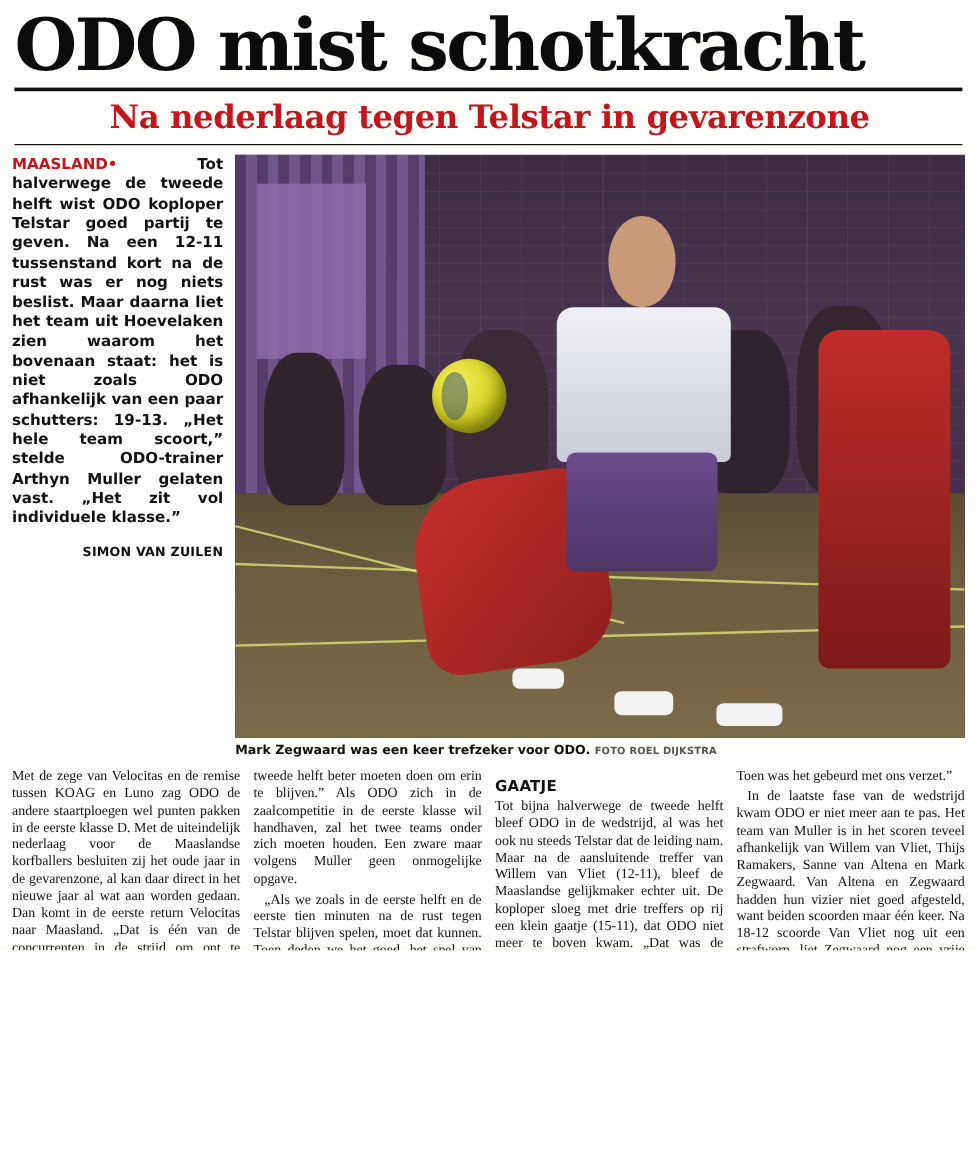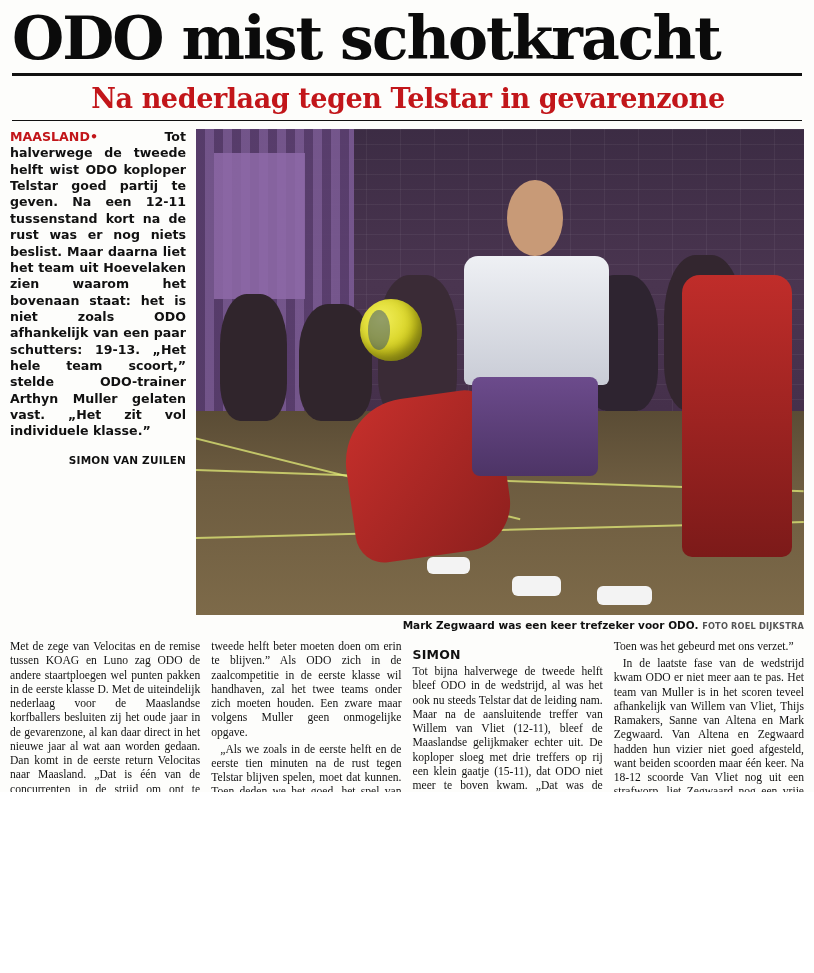--- a/index.html
+++ b/index.html
@@ -56,21 +56,20 @@
     display: flex;
     gap: 10px;
     align-items: flex-start;
   }
   .col-left {
     width: 176px;
     flex: 0 0 176px;
   }
   .col-photo {
     flex: 1 1 auto;
-    text-align: right;
   }
 
   
   .lead {
     font-family: "DejaVu Sans", sans-serif;
     font-weight: bold;
     font-size: 12.6px;
     line-height: 1.30;
     color: #111;
     text-align: justify;
@@ -361,21 +360,21 @@
       <div class="pullquote">‘We zullen het in de tweede helft beter zware doen’</div>
       
     </div>
 
     <div class="lcol">
       <p class="txt">tweede helft beter moeten doen om erin te blijven.” Als ODO zich in de zaalcompetitie in de eerste klasse wil handhaven, zal het twee teams onder zich moeten houden. Een zware maar volgens Muller geen onmogelijke opgave.</p>
       <p class="txt">„Als we zoals in de eerste helft en de eerste tien minuten na de rust tegen Telstar blijven spelen, moet dat kunnen. Toen deden we het goed, het spel van Telstar ligt ons wel, het is geen fysieke maar een meer korfballende ploeg.” In de eerste helft was inderdaad niet te zien dat ODO tegen de koploper speelde. Al na twaalf seconden was de thuisclub de leiding, uit een door Thijs Ramakers benutte strafworp. In de eerste helft kon ODO ook bijblijven, het gaatje werd nooit groter dan één</p>
     </div>
 
     <div class="lcol">
-      <div class="sechead">SIMON</div>
+      <div class="sechead">GAATJE</div>
       <p class="txt">Tot bijna halverwege de tweede helft bleef ODO in de wedstrijd, al was het ook nu steeds Telstar dat de leiding nam. Maar na de aansluitende treffer van Willem van Vliet (12-11), bleef de Maaslandse gelijkmaker echter uit. De koploper sloeg met drie treffers op rij een klein gaatje (15-11), dat ODO niet meer te boven kwam. „Dat was de beslissende fase van de wedstrijd,” wist Muller. „Vooral toen we door twee fouten twee strafworpen tegen kregen.</p>
     </div>
 
     <div class="lcol">
       <p class="txt">Toen was het gebeurd met ons verzet.”</p>
       <p class="txt">In de laatste fase van de wedstrijd kwam ODO er niet meer aan te pas. Het team van Muller is in het scoren teveel afhankelijk van Willem van Vliet, Thijs Ramakers, Sanne van Altena en Mark Zegwaard. Van Altena en Zegwaard hadden hun vizier niet goed afgesteld, want beiden scoorden maar één keer. Na 18-12 scoorde Van Vliet nog uit een strafworp, liet Zegwaard nog een vrije bal liggen, en bepaalde Telstar uit een strafworp de eindstand op 19-13.</p>
       <div class="sep-top"></div>
     </div>
 
   </div>

